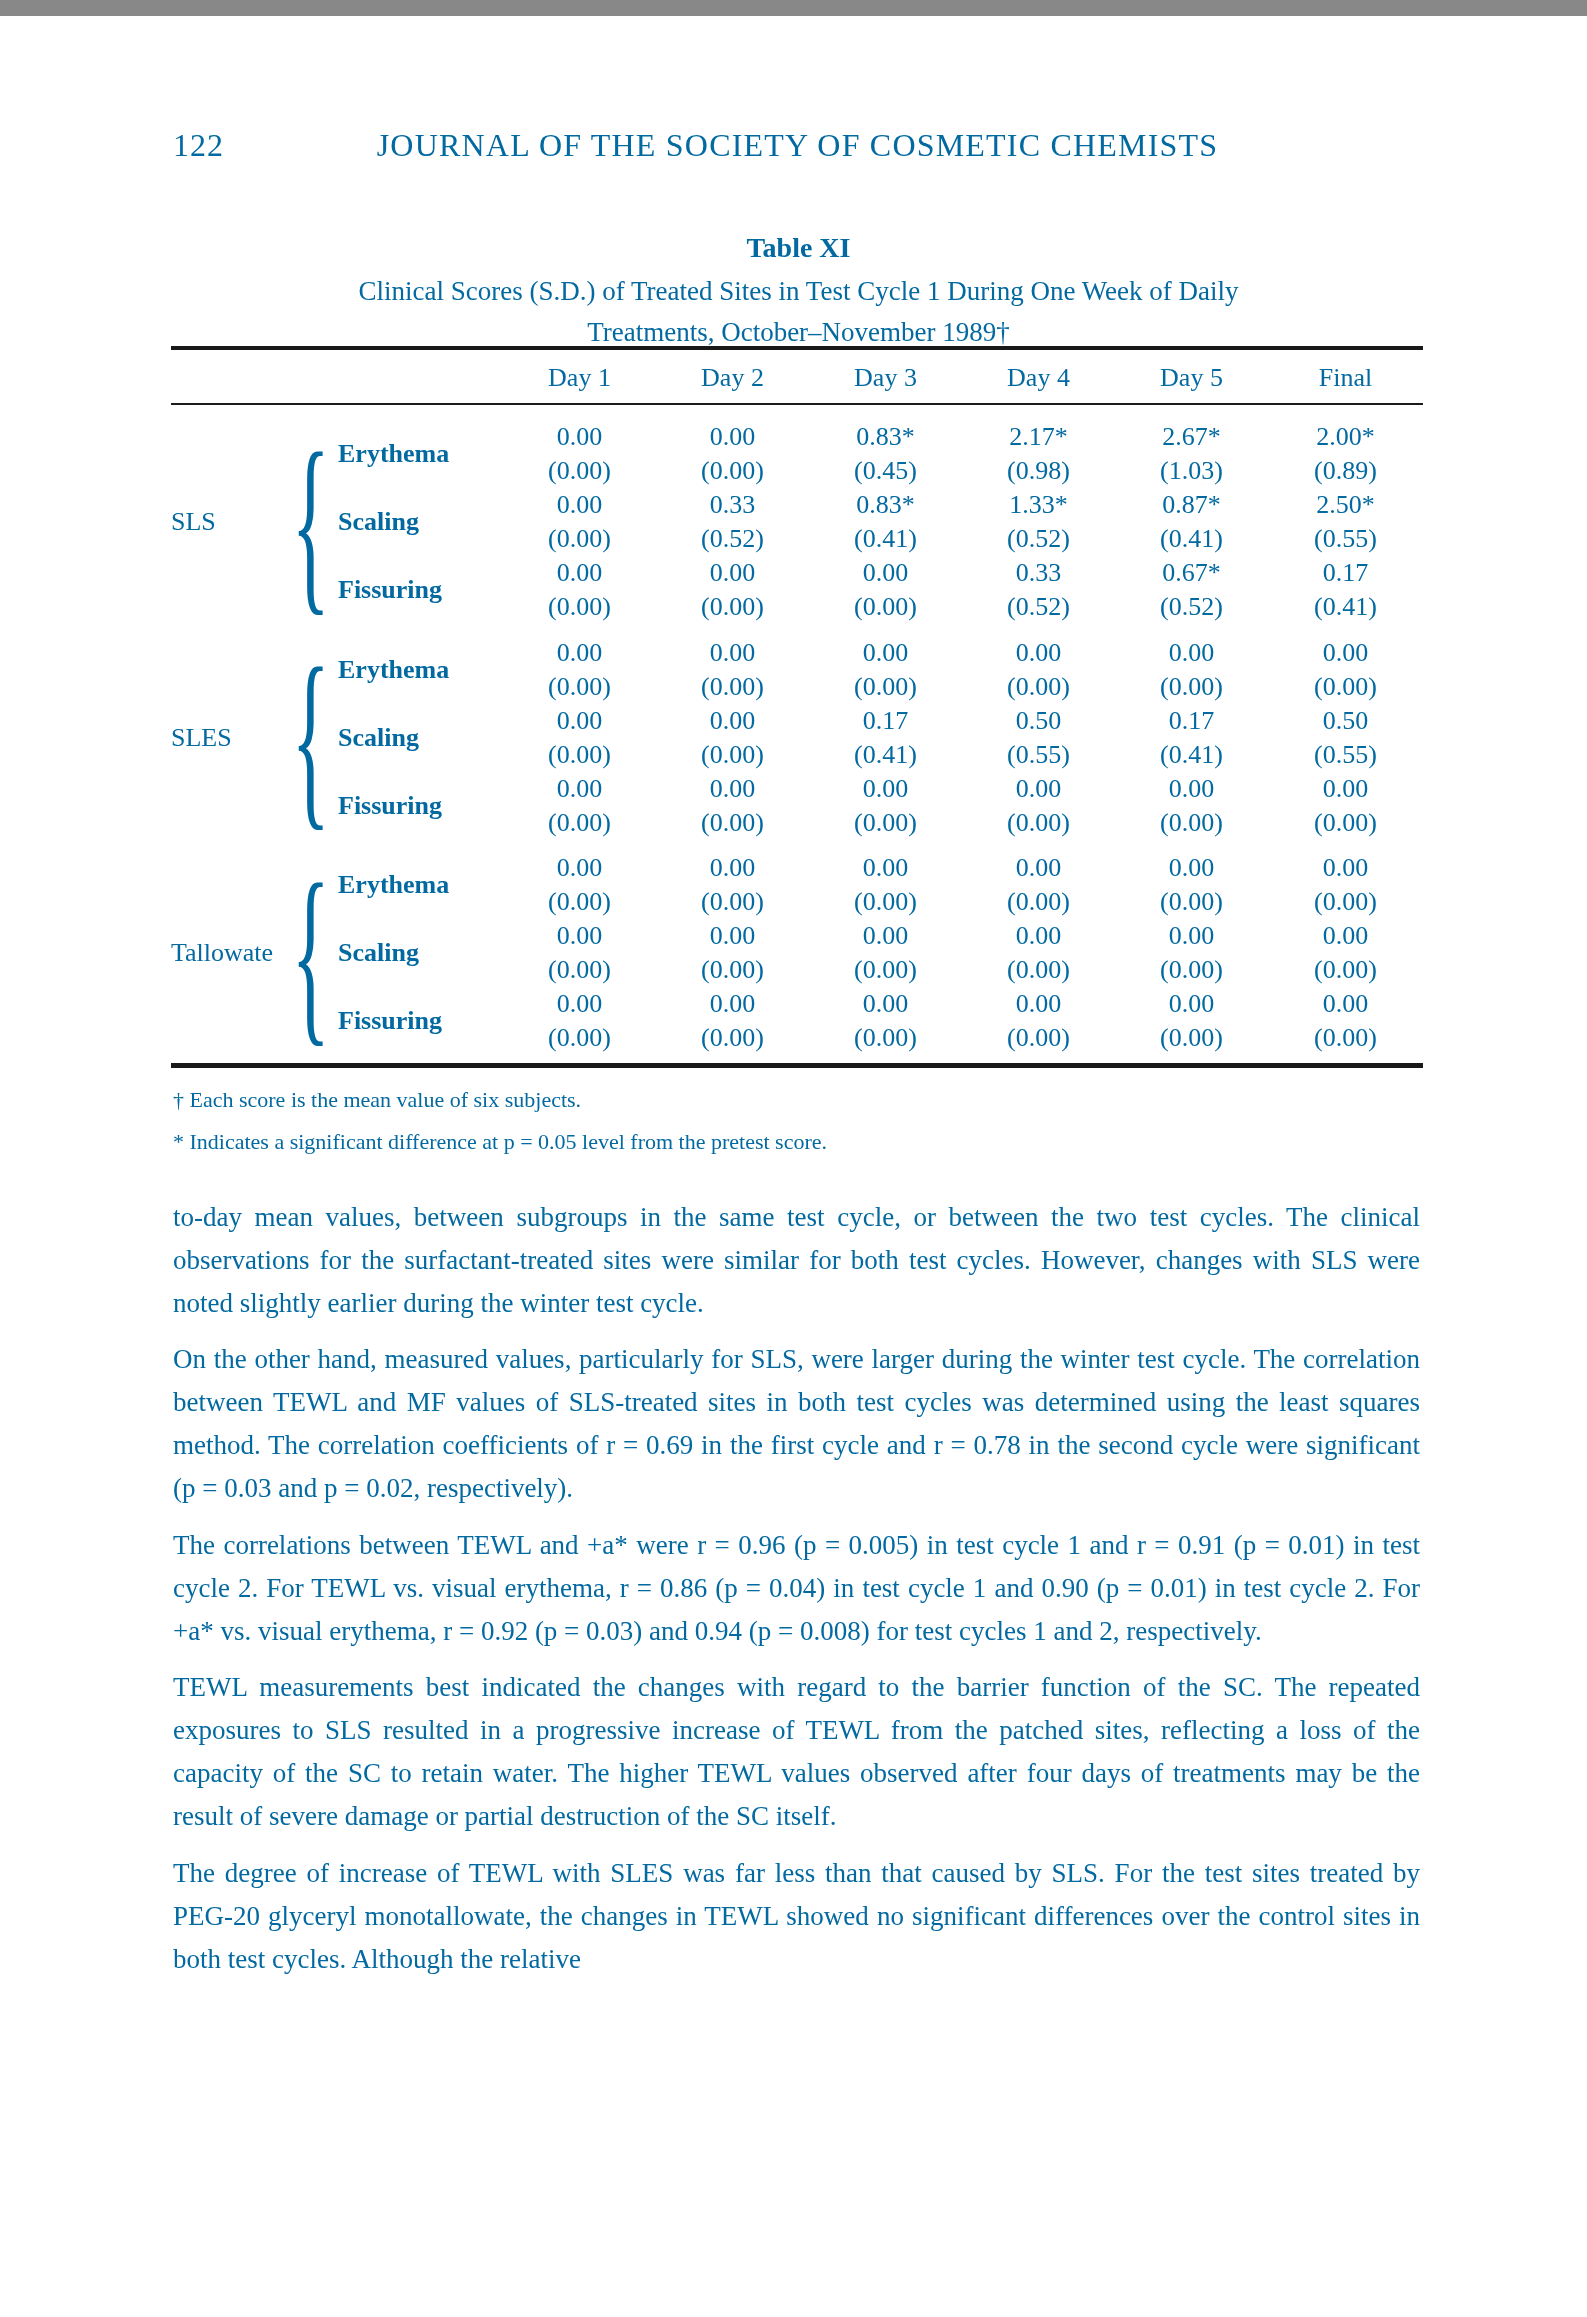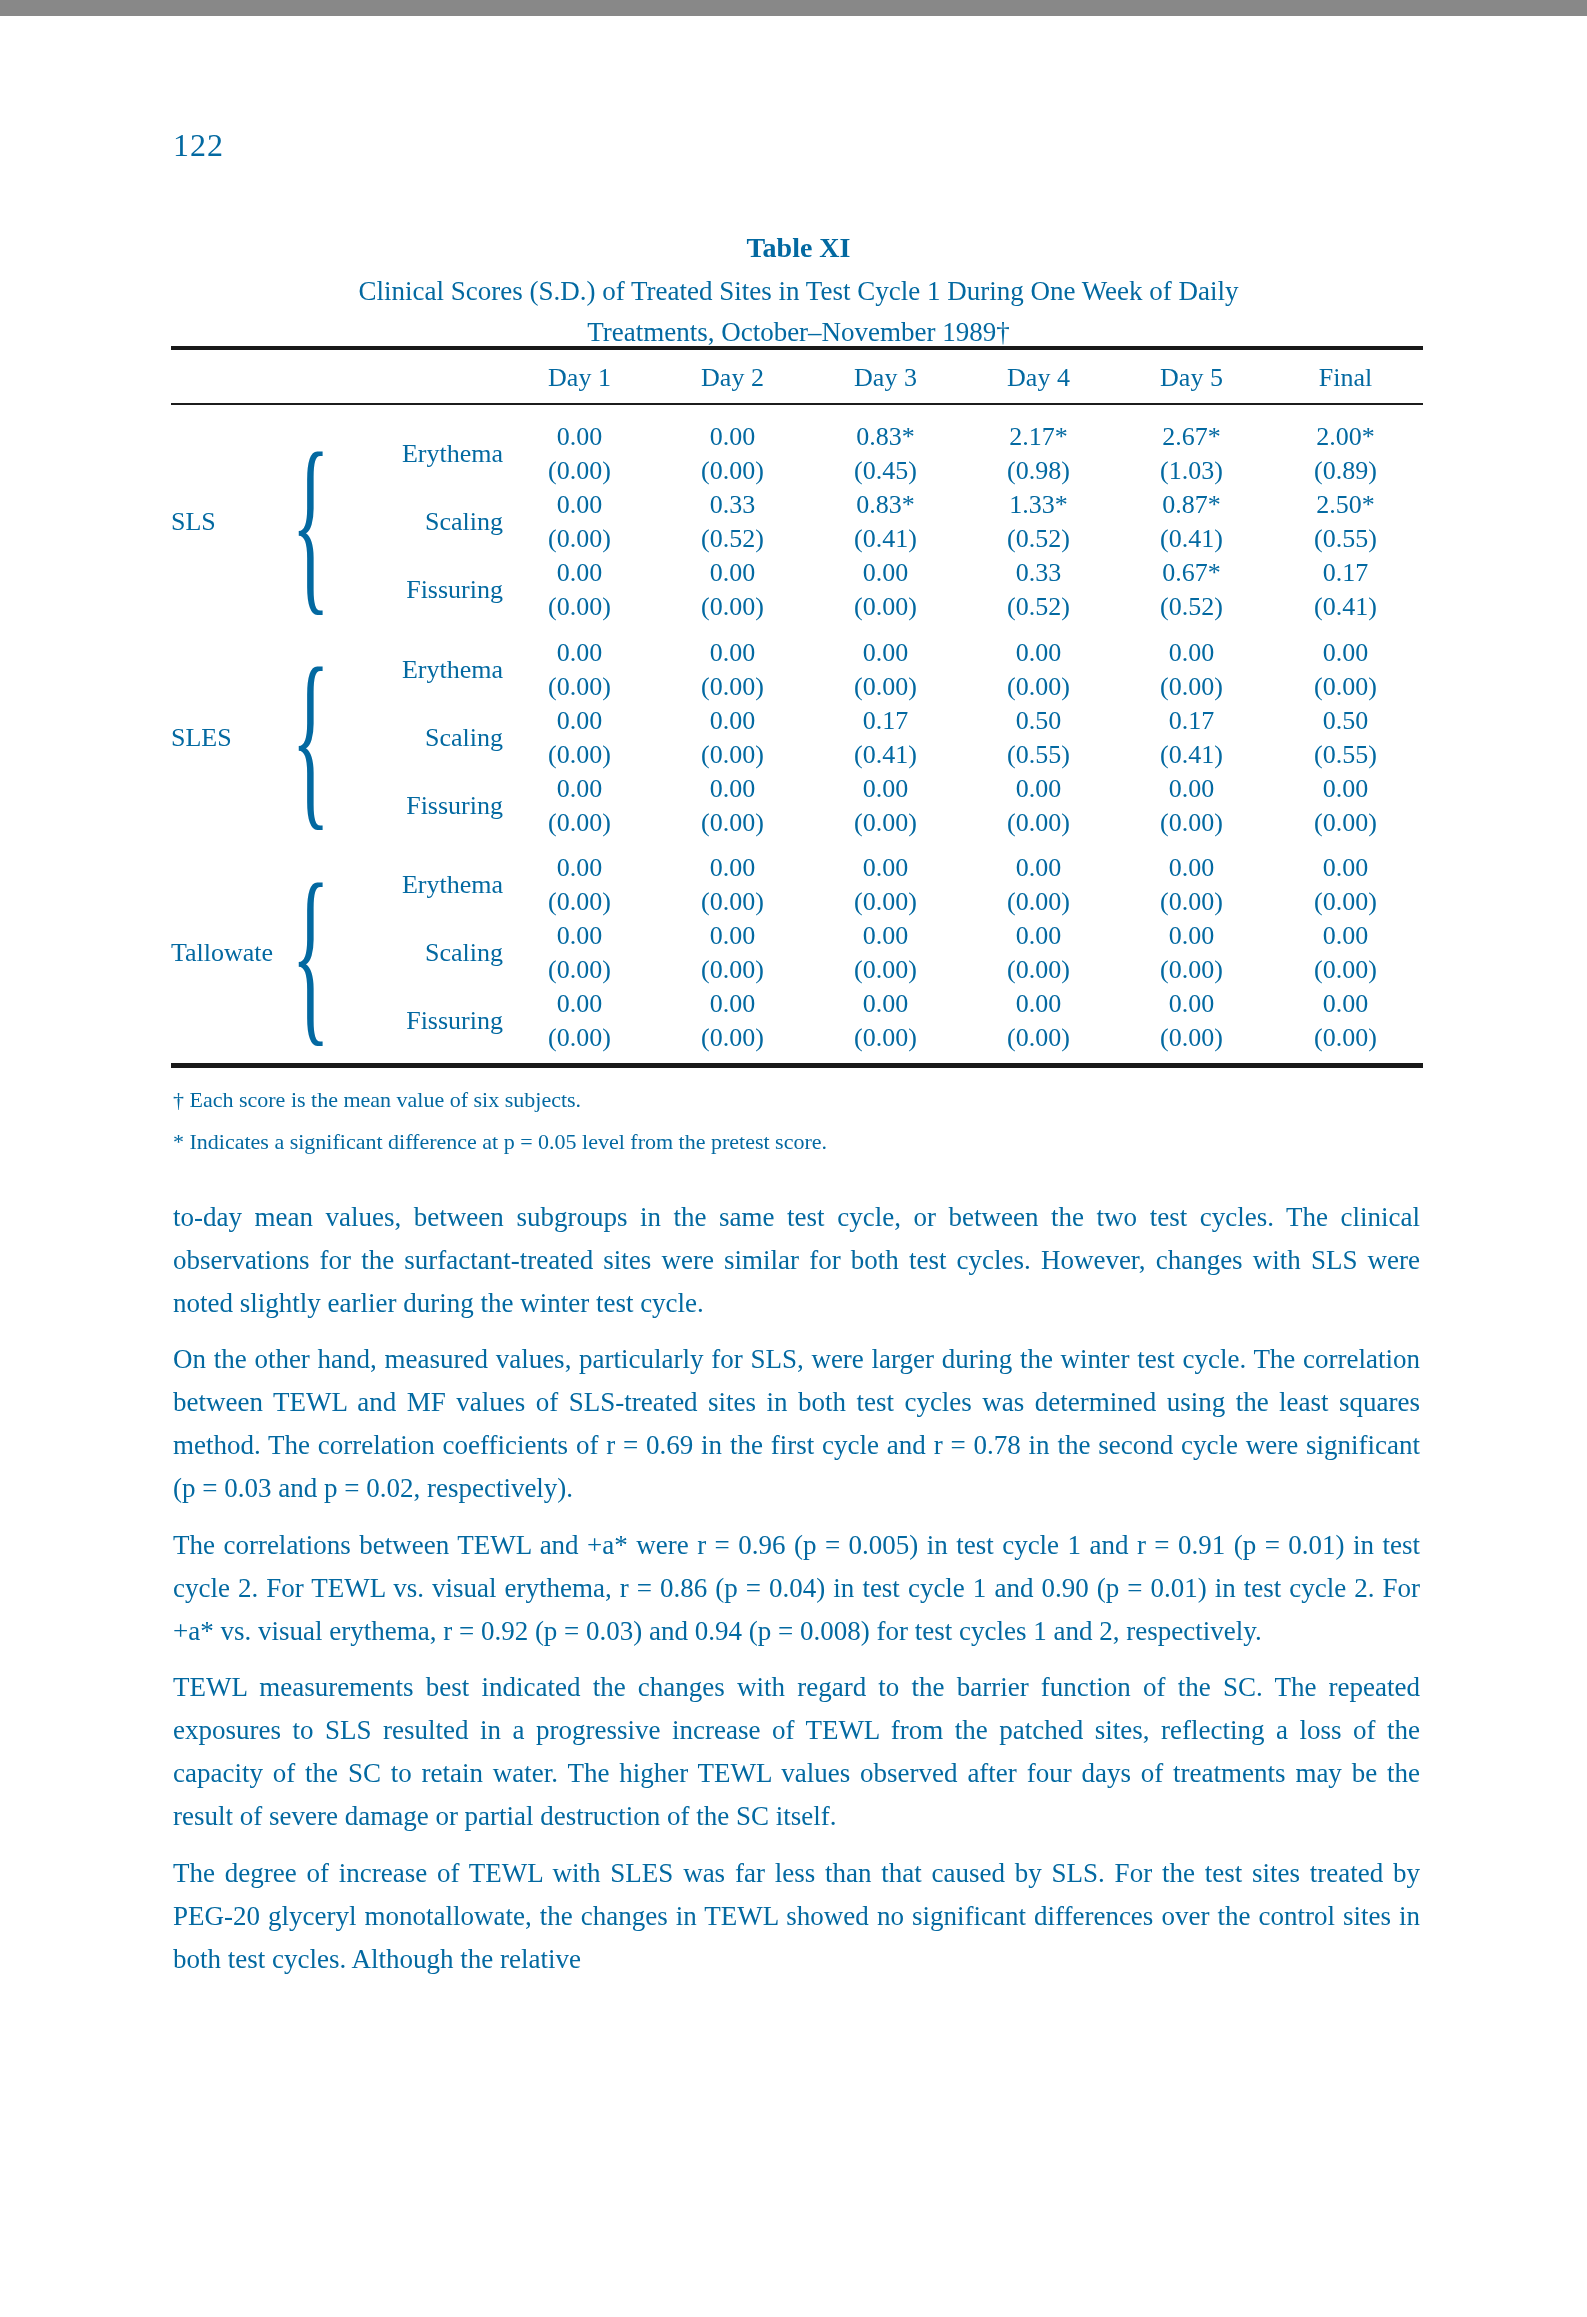--- a/index.html
+++ b/index.html
@@ -43,40 +43,41 @@
     padding:12.5px 0 10.6px 0;text-align:center;
     border-bottom:2.9px solid #1c1c1c;
   }
   table.scores td{font-size:26px;line-height:34px;padding:0;}
   td.group-name{text-align:left;vertical-align:middle;padding-left:1.9px;}
   td.brace-cell{vertical-align:middle;text-align:center;overflow:visible;}
   .brace{
     display:inline-block;font-size:111px;line-height:1;
     transform:scale(0.72,1.78);transform-origin:center;
   }
-  td.row-label{text-align:right;vertical-align:middle;padding-left:5.8px;}
+  td.row-label{text-align:left;vertical-align:middle;padding-left:5.8px;font-weight:bold;}
   td.num{text-align:center;vertical-align:middle;}
   td.num .val,td.num .sd{height:34px;}
   
   .footnotes{position:absolute;top:1063px;left:173px;width:1249px;}
   .footnote{font-size:22px;line-height:42px;margin:0;}
   
   .body-text{position:absolute;top:1180px;left:173px;width:1247px;}
   .body-text p{
     font-size:27px;line-height:43px;margin:0 0 13.4px 0;
     text-align:justify;
   }
 </style>
 </head>
 <body>
 
 <div class="page">
 
   <div class="running-head">
     <span class="page-number">122</span>
+    <span class="journal-title">JOURNAL OF THE SOCIETY OF COSMETIC CHEMISTS</span>
   </div>
 
   <div class="caption-block">
     <p class="table-title">Table XI</p>
     <p class="caption-line">Clinical Scores (S.D.) of Treated Sites in Test Cycle 1 During One Week of Daily</p>
     <p class="caption-line">Treatments, October–November 1989†</p>
   </div>
 
   <div class="table-wrap">
     <table class="scores">

